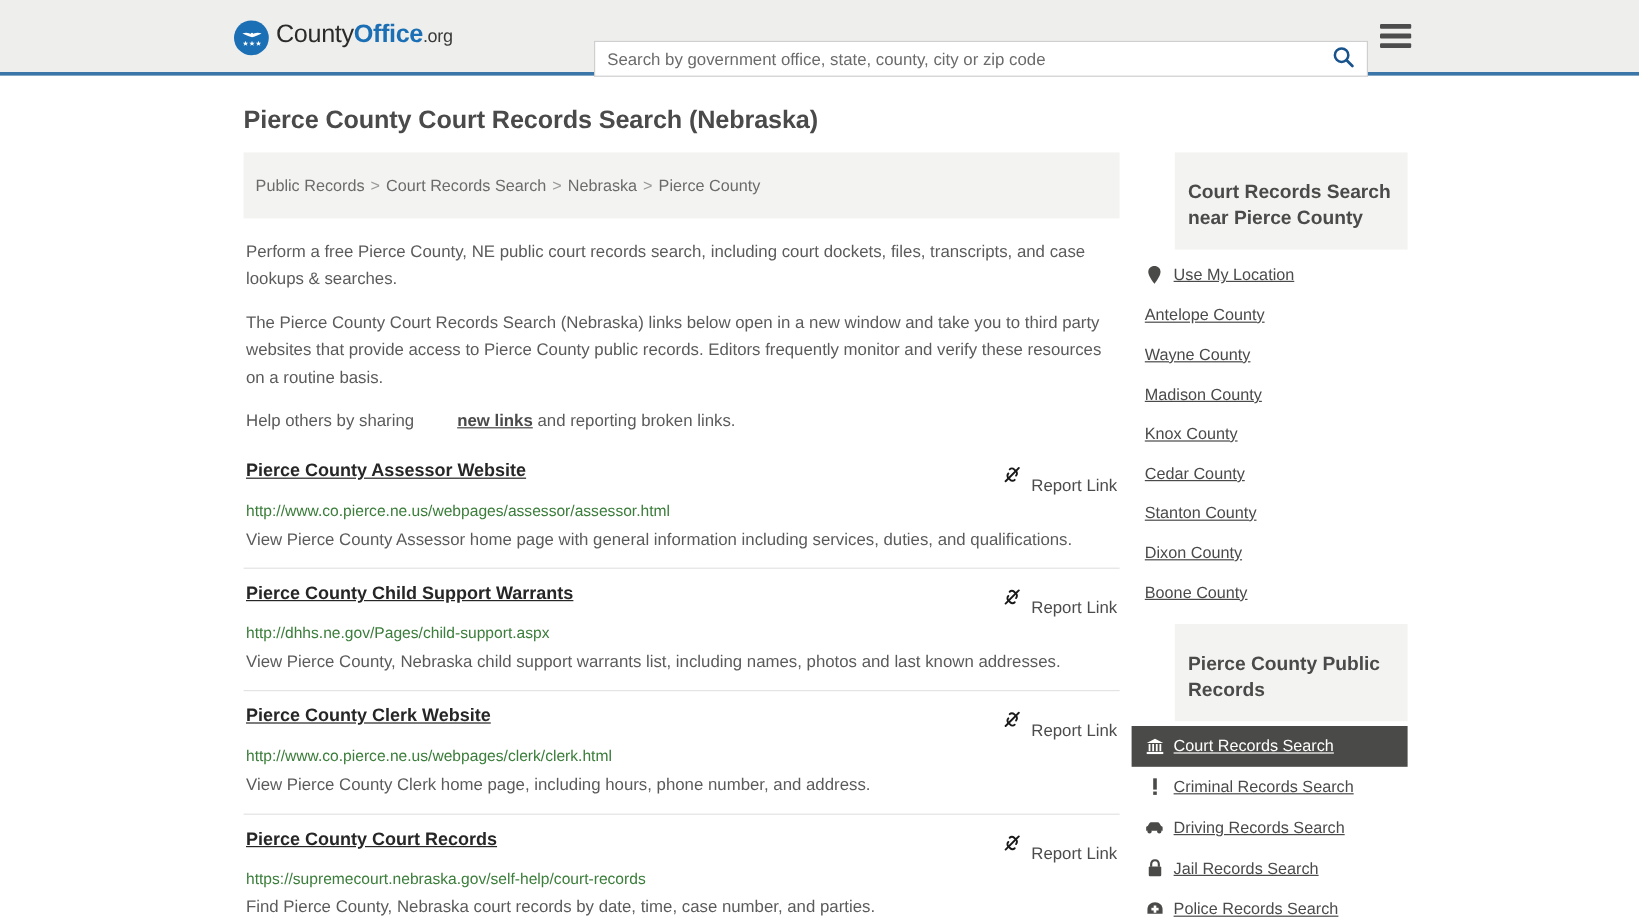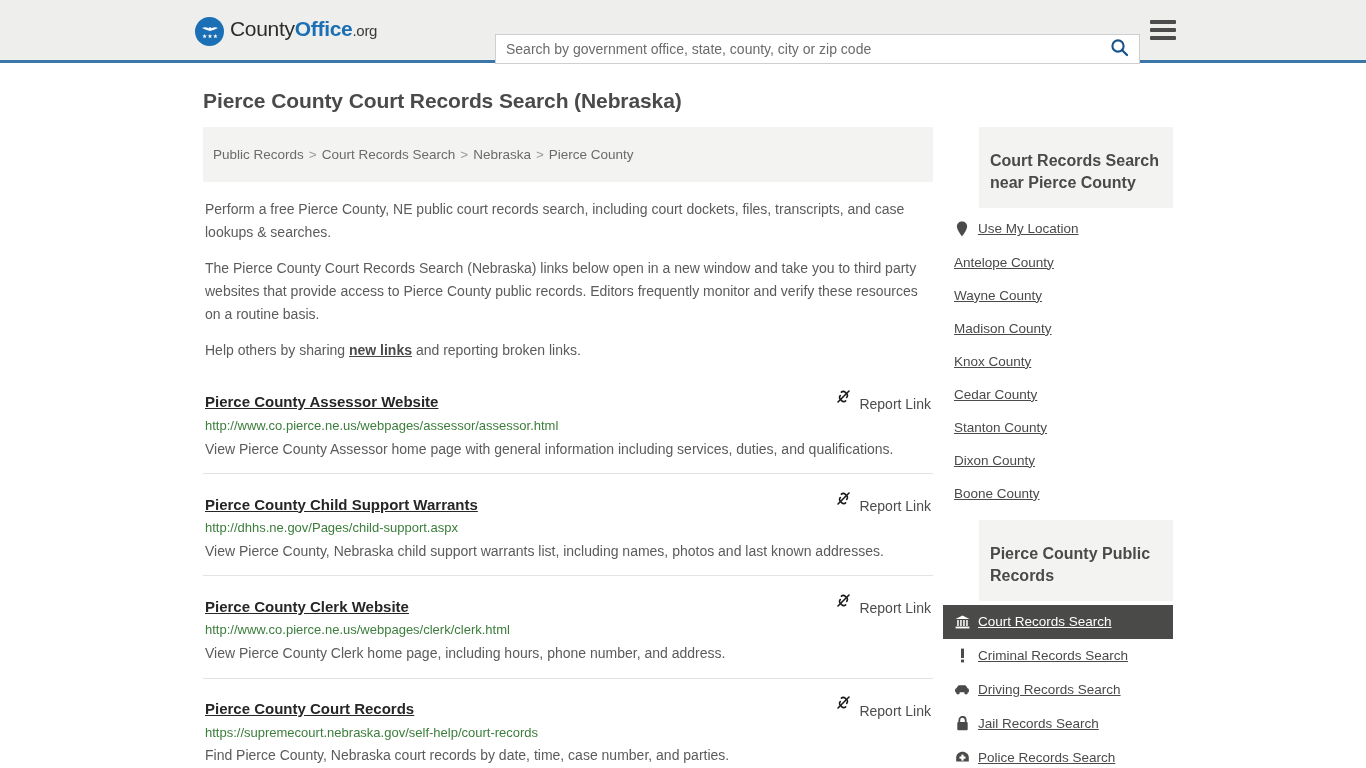--- a/index.html
+++ b/index.html
@@ -132,34 +132,35 @@
   .intro p {
     margin: 0 0 14px 2px;
     font-size: 14px;
     line-height: 1.62;
     color: #5b5b5b;
   }
   .intro a.inline {
     color: #4a4a4a;
     text-decoration: underline;
     font-weight: bold;
+    margin-left: 32px;
   }
 
   
   .results { margin-top: 8px; }
   .result {
     border-top: 1px solid #e3e3e3;
     padding: 12px 2px 13px 2px;
     position: relative;
   }
   .result:first-child { border-top: none; padding-top: 8px; }
   .result-head {
     display: flex;
     justify-content: space-between;
-    align-items: flex-end;
+    align-items: flex-start;
   }
   .result-title {
     font-size: 15px;
     font-weight: bold;
     color: #262626;
     text-decoration: underline;
     line-height: 1.25;
   }
   .report-link {
     display: flex; align-items: center;

